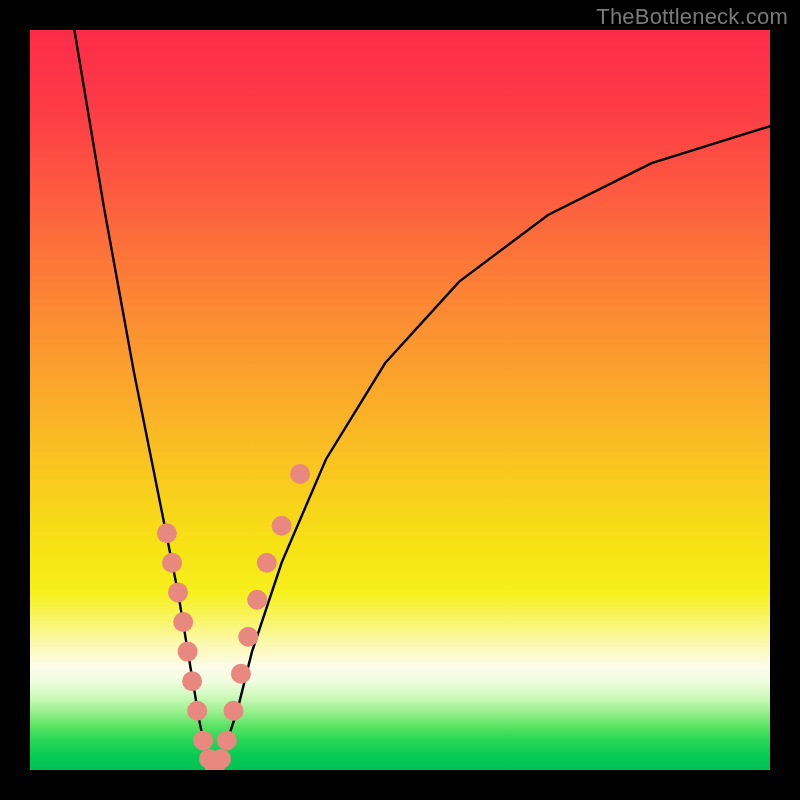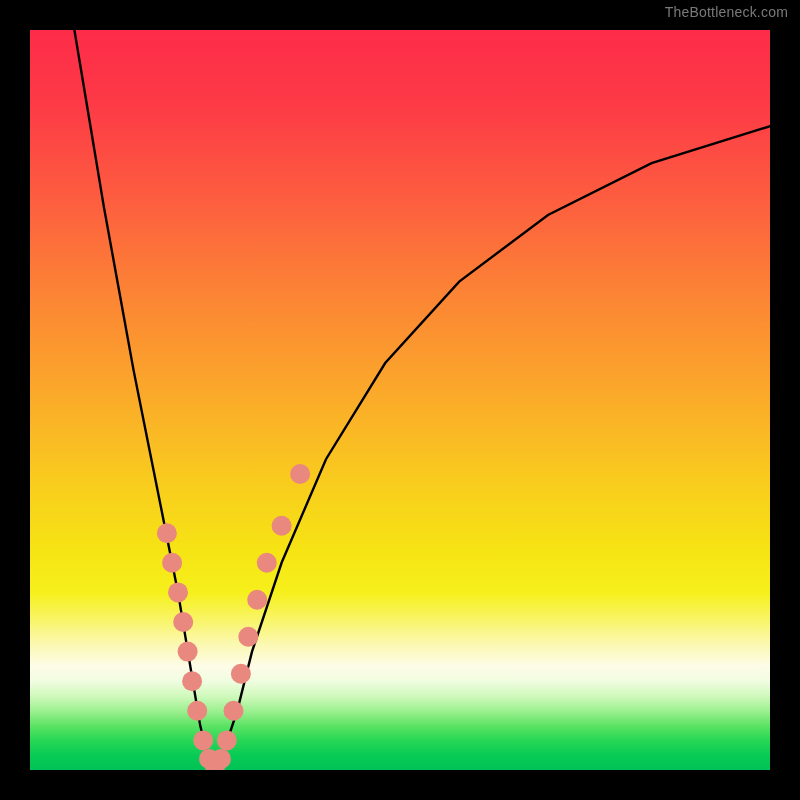--- a/index.html
+++ b/index.html
@@ -46,21 +46,21 @@
       #27d755 96%,
       #08cb55 98%,
       #00c256 100%
     );
   }
   .watermark {
     position: absolute;
     top: 4px;
     right: 12px;
     color: #7a7a7a;
-    font-size: 14px;
+    font-size: 22px;
     font-weight: 500;
     letter-spacing: 0.2px;
   }
   svg.curve {
     position: absolute;
     top: 0;
     left: 0;
     width: 740px;
     height: 740px;
   }

